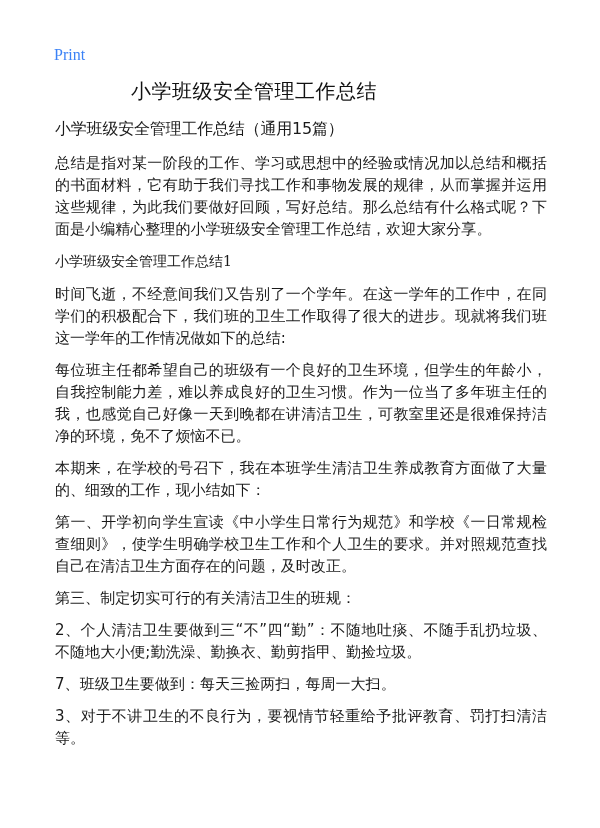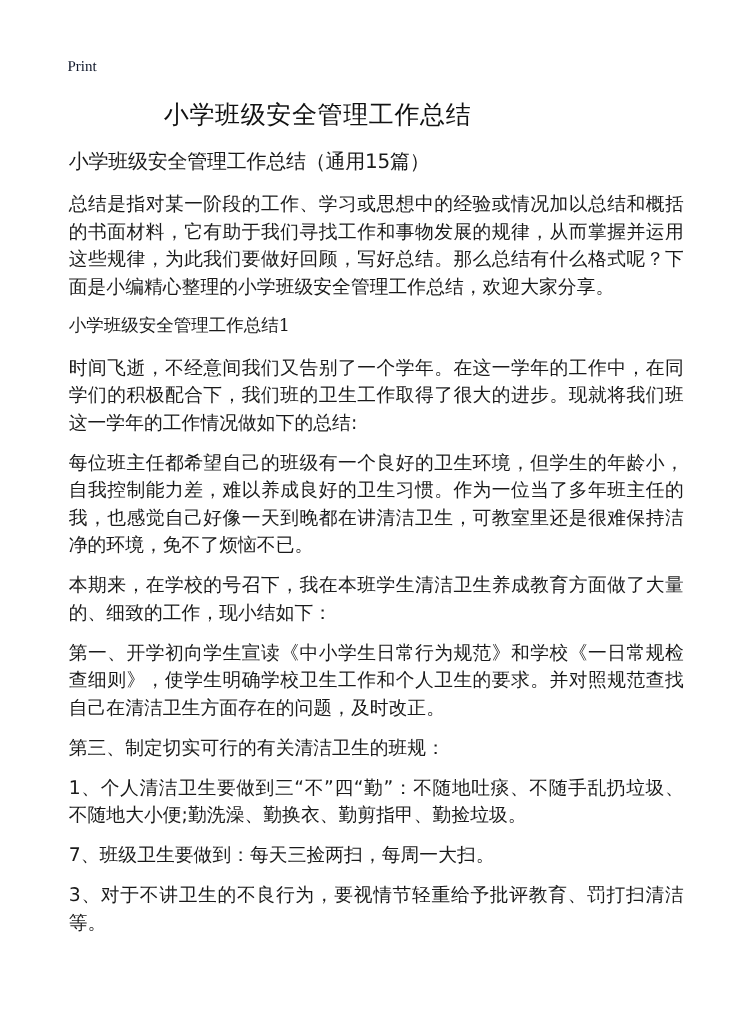--- a/index.html
+++ b/index.html
@@ -20,22 +20,22 @@
     left: 0;
     top: 0;
     width: 600px;
     height: 828px;
   }
   .print-label {
     position: absolute;
     left: 54px;
     top: 46px;
     font-family: "Liberation Serif", "DejaVu Serif", serif;
-    font-size: 12px;
-    color: #0f172a;
+    font-size: 16px;
+    color: #3b82f6;
   }
   .doc-title {
     position: absolute;
     left: 0;
     top: 78px;
     width: 508px;
     text-align: center;
     font-size: 20px;
     letter-spacing: 0.5px;
     color: #111;
@@ -77,17 +77,17 @@
 
   <div class="content">
     <div class="subtitle">小学班级安全管理工作总结（通用15篇）</div>
     <p class="para">总结是指对某一阶段的工作、学习或思想中的经验或情况加以总结和概括的书面材料，它有助于我们寻找工作和事物发展的规律，从而掌握并运用这些规律，为此我们要做好回顾，写好总结。那么总结有什么格式呢？下面是小编精心整理的小学班级安全管理工作总结，欢迎大家分享。</p>
     <div class="section-heading">小学班级安全管理工作总结1</div>
     <p class="para">时间飞逝，不经意间我们又告别了一个学年。在这一学年的工作中，在同学们的积极配合下，我们班的卫生工作取得了很大的进步。现就将我们班这一学年的工作情况做如下的总结:</p>
     <p class="para">每位班主任都希望自己的班级有一个良好的卫生环境，但学生的年龄小，自我控制能力差，难以养成良好的卫生习惯。作为一位当了多年班主任的我，也感觉自己好像一天到晚都在讲清洁卫生，可教室里还是很难保持洁净的环境，免不了烦恼不已。</p>
     <p class="para">本期来，在学校的号召下，我在本班学生清洁卫生养成教育方面做了大量的、细致的工作，现小结如下：</p>
     <p class="para">第一、开学初向学生宣读《中小学生日常行为规范》和学校《一日常规检查细则》，使学生明确学校卫生工作和个人卫生的要求。并对照规范查找自己在清洁卫生方面存在的问题，及时改正。</p>
     <p class="para">第三、制定切实可行的有关清洁卫生的班规：</p>
-    <p class="para">1、个人清洁卫生要做到三“不”四“勤”：不随地吐痰、不随手乱扔垃圾、不随地大小便;勤洗澡、勤换衣、勤剪指甲、勤捡垃圾。</p>
+    <p class="para">2、个人清洁卫生要做到三“不”四“勤”：不随地吐痰、不随手乱扔垃圾、不随地大小便;勤洗澡、勤换衣、勤剪指甲、勤捡垃圾。</p>
     <p class="para">7、班级卫生要做到：每天三捡两扫，每周一大扫。</p>
     <p class="para">3、对于不讲卫生的不良行为，要视情节轻重给予批评教育、罚打扫清洁等。</p>
   </div>
 </div>
 
 </body></html>

